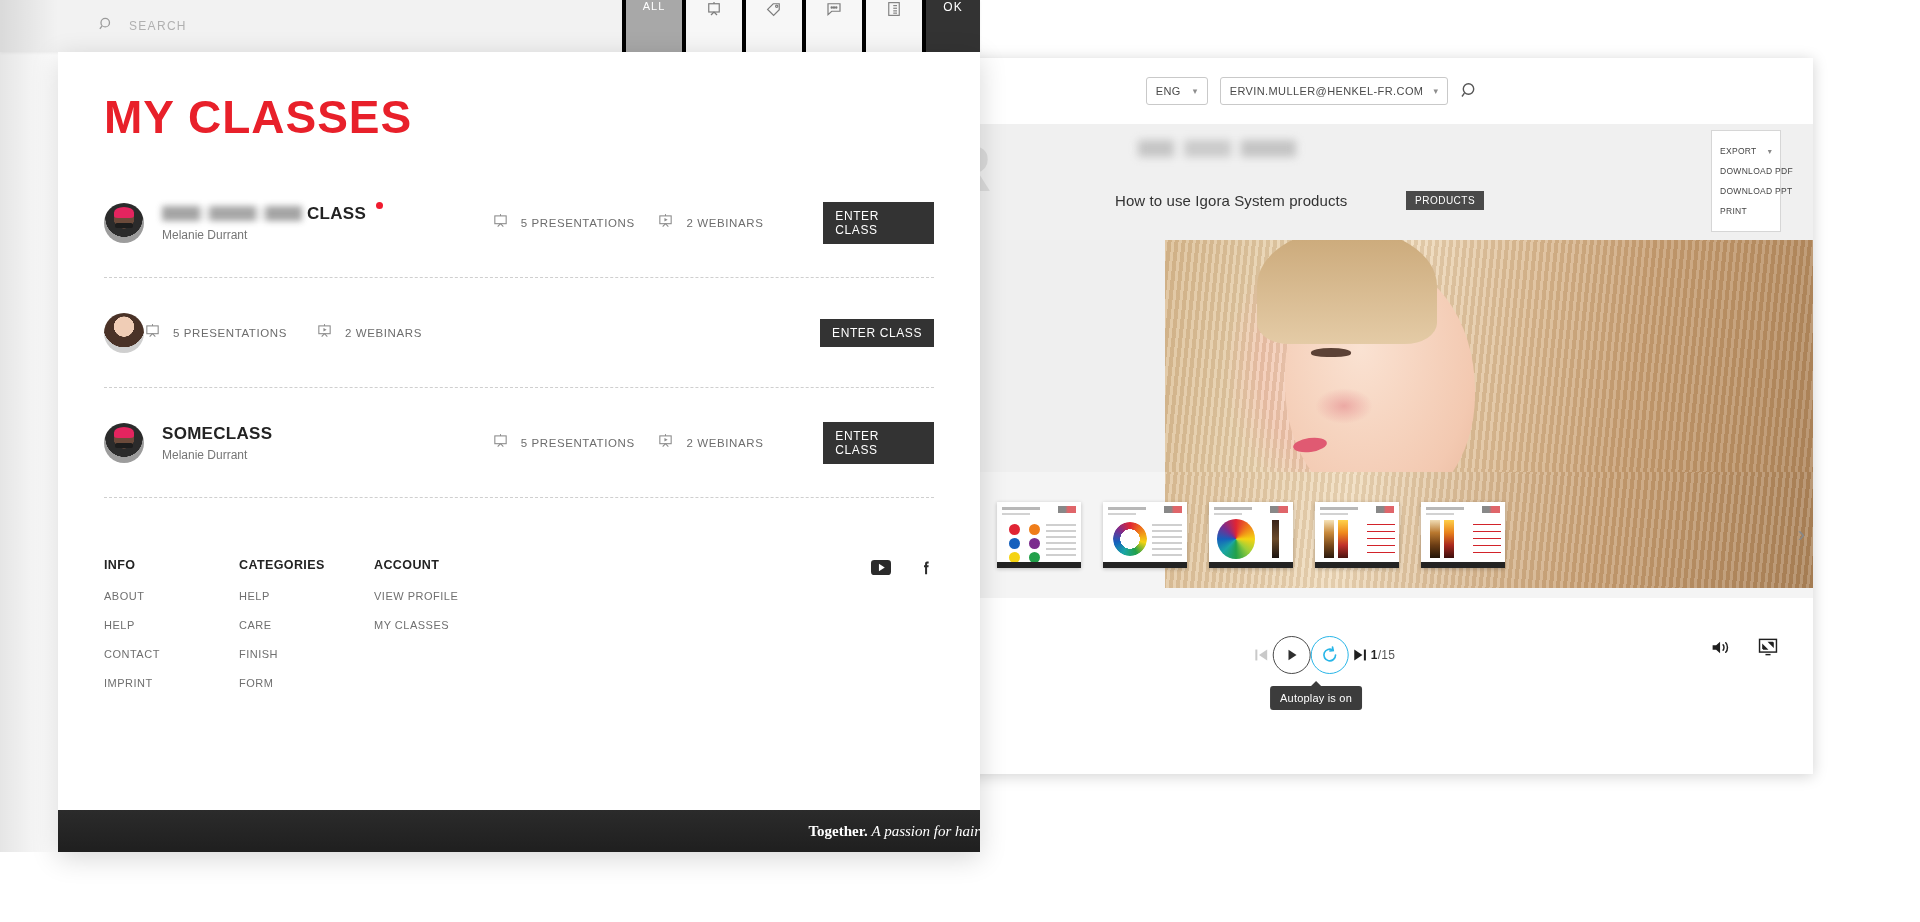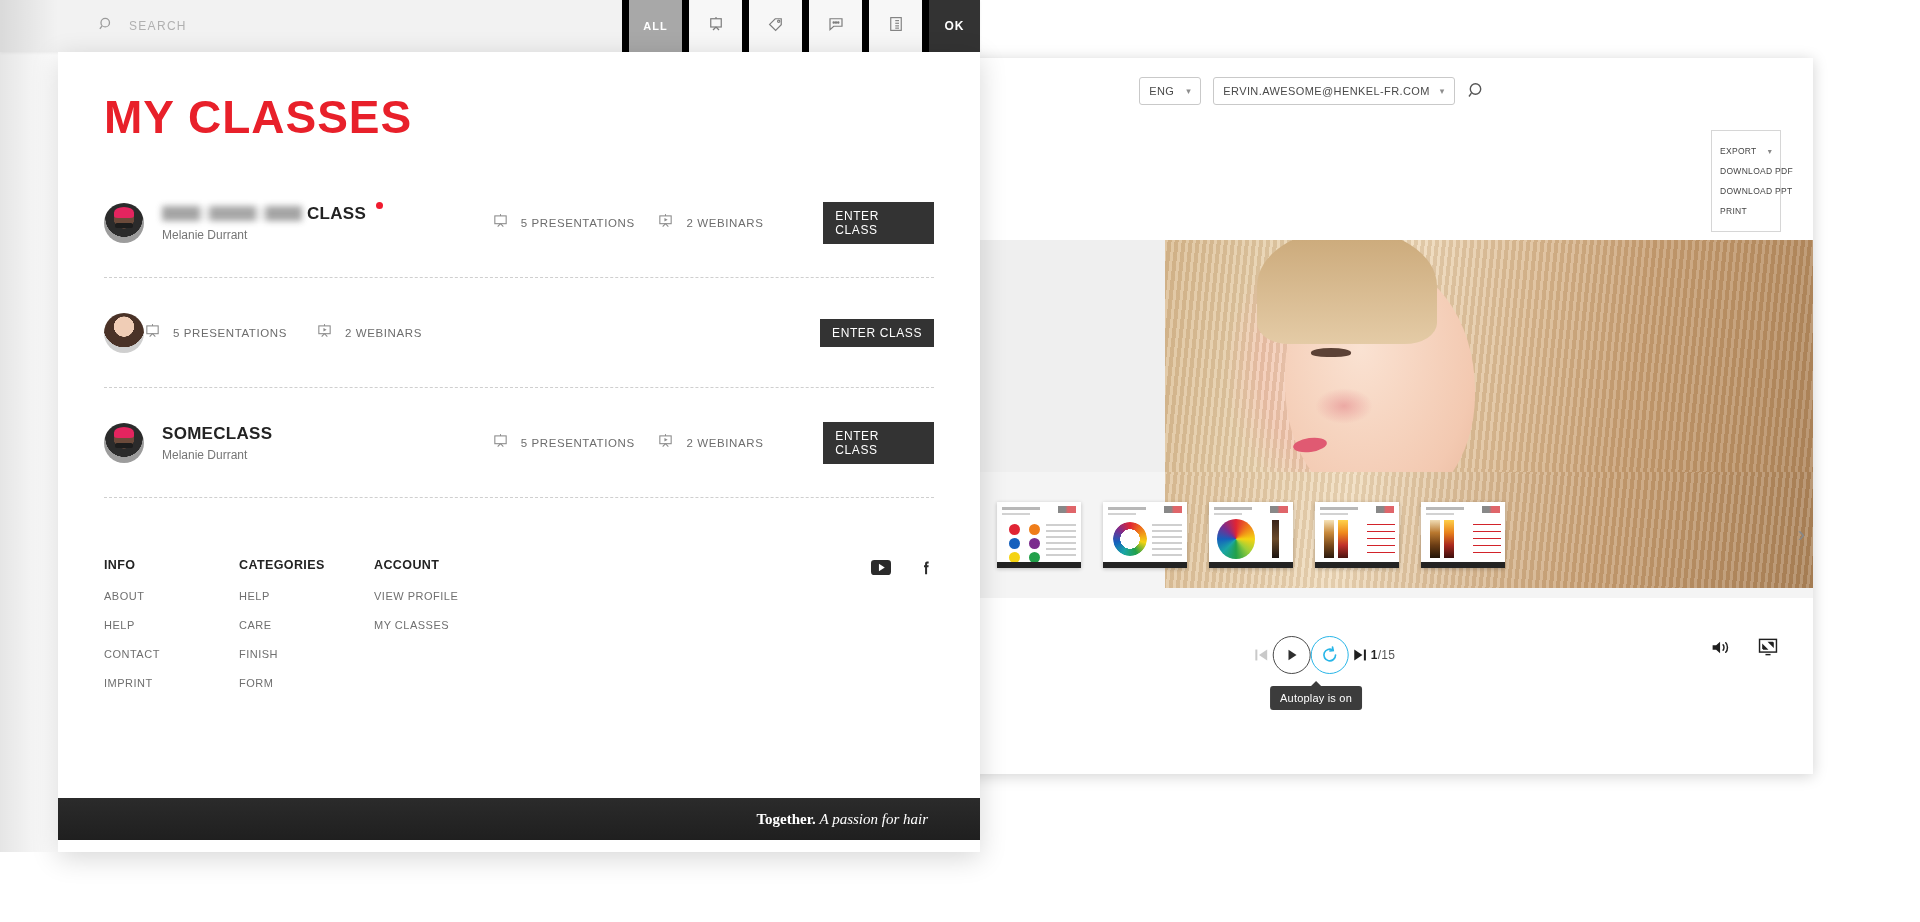--- a/index.html
+++ b/index.html
@@ -205,22 +205,22 @@
   }
   .search-wrap { display:flex; align-items:center; gap: 14px; padding-left: 98px; flex: 1 1 auto;}
   .search-input {
     border:none; outline:none; background:transparent;
     font-family:"Liberation Sans", sans-serif;
     font-size: 12px; letter-spacing: 1.3px; color:#8c8c8c; width: 300px;
   }
   .search-input::placeholder { color:#b0b0b0; letter-spacing: 1.3px; }
   .filter-tabs { display:flex; height:52px; }
   .ftab {
-    width: 60px; height:52px; display:flex; align-items:center; justify-content:center;
-    background:#f7f7f7; cursor:pointer; border-left:7px solid #000000;font-weight:bold;
+    width: 60px; height:52px; display:flex; justify-content:center;
+    background:#f7f7f7; cursor:pointer; border-left:4px solid #000000;
   }
   .ftab.active { background:#a8a8a8; color:#fff; font-size: 11px; letter-spacing:1px; }
   .ftab.ok { background:#333; color:#fff; font-size: 12px; letter-spacing:1px; width:58px;}
 
   .panel {
     position:absolute; left: 58px; top: 52px; width: 922px; height: 800px;
     background:#fff; box-shadow: 0 6px 26px rgba(0,0,0,.16);
     overflow:hidden;
   }
   .panel-title {
@@ -263,23 +263,23 @@
 
   
   .panel-footer { display:flex; padding: 60px 46px 0 46px; }
   .fcol { width: 135px; }
   .fcol h4 { font-size: 12.5px; font-weight:700; color:#232323; letter-spacing:.4px; margin-bottom: 18px;}
   .fcol a { display:block; font-size: 11px; color:#6f6f6f; letter-spacing:.5px; margin-bottom: 17px; text-decoration:none; cursor:pointer;}
   .social { margin-left: auto; display:flex; gap: 28px; padding-top: 2px; }
   .social span { cursor:pointer; }
 
   .panel-bottombar {
-    position:absolute; left:0; bottom:12px; width:100%; height: 42px;
+    position:absolute; left:0; bottom:0; width:100%; height: 42px;
     background: linear-gradient(180deg,#2b2b2b,#1f1f1f);
-    display:flex; align-items:center; justify-content:flex-end; padding-right: 52px;
+    display:flex; align-items:center; justify-content:flex-end; 
   }
   .tagline { color:#fff; font-family:"Liberation Serif", serif; font-size: 15px; }
   .tagline b { font-weight:700; }
   .tagline i { font-style: italic; }
 
   .shadow-strip{
     position:absolute; left: 0; top: 0; width: 58px; height: 852px;
     background: linear-gradient(90deg, rgba(0,0,0,.10), rgba(0,0,0,0));
   }
 </style>
@@ -289,31 +289,39 @@
 <div id="app-root">
 
   <div class="bg-app">
 
     <div class="bg-app-topbar">
       <div class="pill">
         <span>ENG</span>
         <span class="chev">▾</span>
       </div>
       <div class="pill" style="min-width:174px;">
-        <span>ERVIN.AWESOME@HENKEL-FR.COM</span>
+        <span>ERVIN.MULLER@HENKEL-FR.COM</span>
         <span class="chev">▾</span>
       </div>
       <div class="topbar-search">
         <svg viewBox="0 0 20 20" width="20" height="20" fill="none" stroke="#555" stroke-width="1.4">
           <circle cx="8.5" cy="8" r="5.2"></circle>
             <line x1="4.4" y1="12.2" x2="2" y2="15.5"></line>
         </svg>
       </div>
     </div>
 
+    <div class="slide-head">
+      <div class="watermark">
+        <span class="wm-o"></span><span>OUR</span>
+      </div>
+      <div class="slide-title-blur"></div>
+      <div class="slide-sub">How to use Igora System products</div>
+      <div class="badge-products">PRODUCTS</div>
+    </div>
 
     <div class="export-menu">
       <div class="row">
         <span>EXPORT</span>
         <span class="chev">▾</span>
       </div>
       <div class="row">DOWNLOAD PDF</div>
       <div class="row">DOWNLOAD PPT</div>
       <div class="row">PRINT</div>
     </div>

